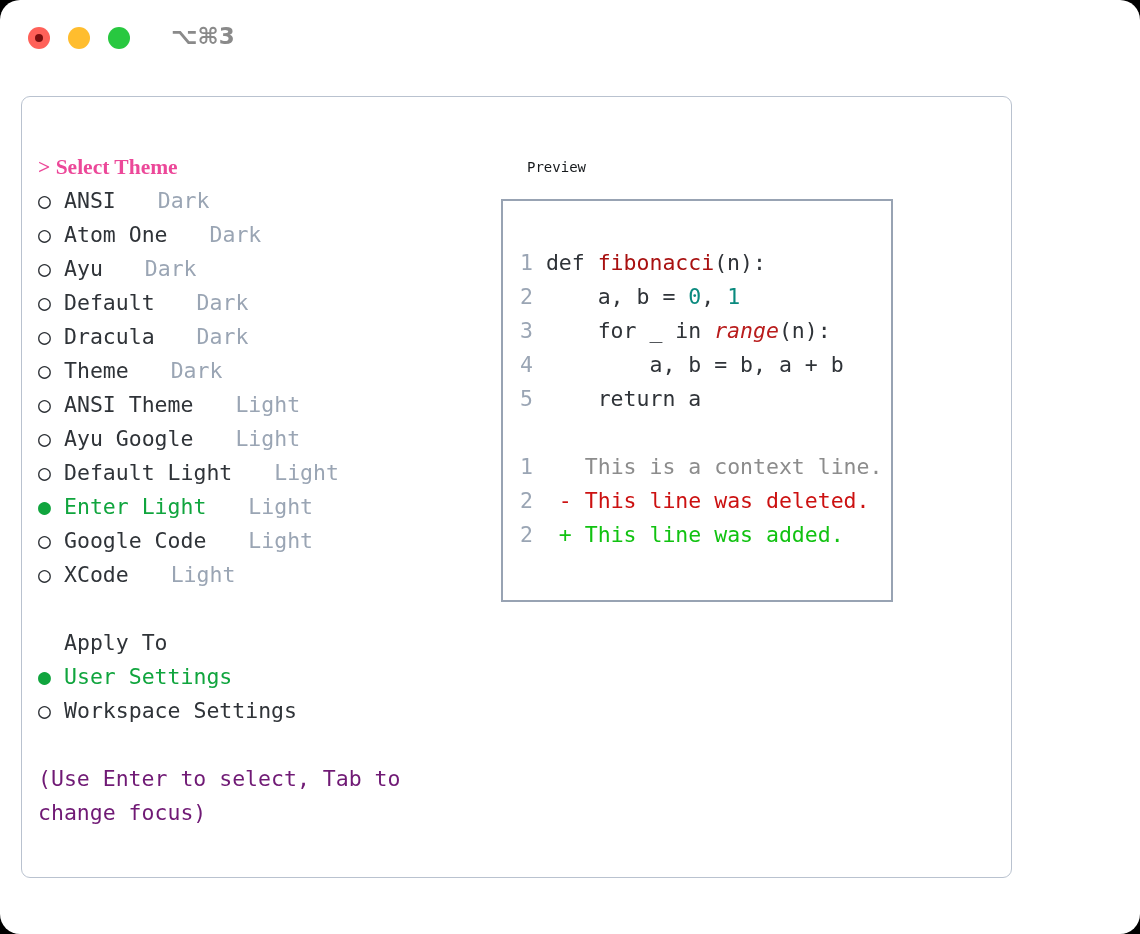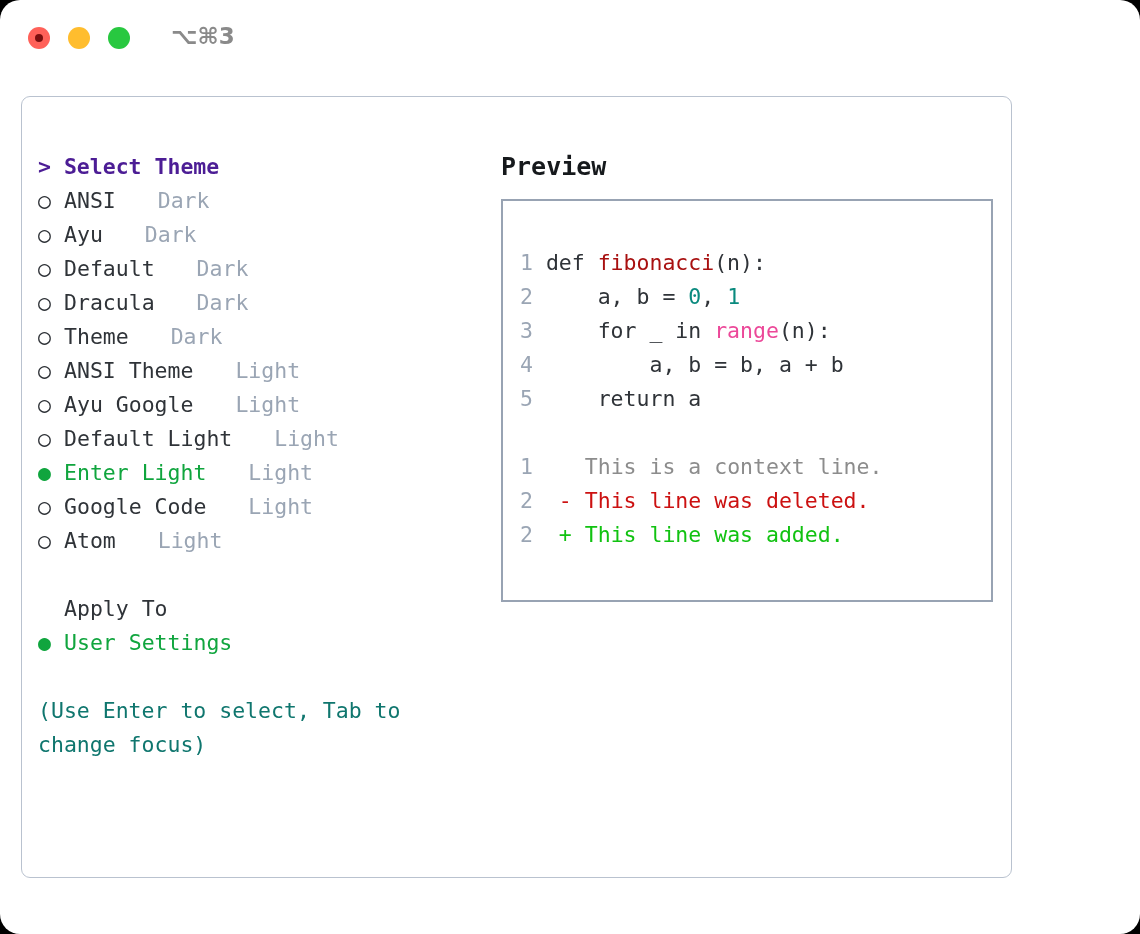--- a/index.html
+++ b/index.html
@@ -89,71 +89,73 @@
     font-size: 21.5px;
     color: #2f3338;
     white-space: pre;
   }
   .row .marker {
     display: inline-block;
     width: 26px;
   }
   .header-row {
     font-weight: bold;
-    color: #4c1d95;
+    color: #ec4899;
+    font-family: Liberation Serif, serif;
   }
   .row.selected .marker,
   .row.selected .label { color: #10a53e; }
   .suffix { color: #9aa5b4; margin-left: 29px; }
   .spacer { height: 34px; }
 
   .hint {
     font-size: 21.5px;
-    color: #0f766e;
+    color: #701a75;
     line-height: 34px;
     width: 400px;
     white-space: pre-wrap;
   }
 
   
   #right-col {
     position: absolute;
     left: 479px;
     top: 53px;
     width: 490px;
   }
   #preview-title {
-    font-size: 25px;
-    font-weight: bold;
+    font-size: 14px;
+    font-weight: normal;
     color: #16191c;
     line-height: 34px;
     white-space: pre;
+    margin-left: 26px;
   }
   #preview-box {
     margin-top: 15px;
-    width: 492px;
+    width: 392px;
     height: 403px;
     box-sizing: border-box;
     border: 2px solid #98a3b3;
     background: #ffffff;
     position: relative;
   }
   #code-area {
     position: absolute;
     left: 17px;
     top: 45px;
     font-size: 21.5px;
     line-height: 34px;
     white-space: pre;
     color: #2f3338;
   }
   .lineno { color: #9aa5b4; }
   .tok-fn     { color: #a81010; }
   .tok-num    { color: #0a8a7e; }
-  .tok-call   { color: #ec4899; }
+  .tok-call   { color: #b91c1c; font-style: italic; }
   .diff-ctx   { color: #8c8c8c; }
   .diff-del   { color: #cc1111; }
   .diff-add   { color: #11c211; }
   .blank-line { height: 34px; }
 </style>
 </head>
 <body>
 
 <div id="window">
 
@@ -163,37 +165,39 @@
     <div class="dot" id="dot-max"></div>
     <div id="shortcut">⌥⌘3</div>
   </div>
 
   <div id="panel">
 
     <div id="left-col">
       <div class="row header-row">&gt; Select Theme</div>
       <div id="theme-items">
           <div class="row"><span class="marker">○</span><span class="label">ANSI</span><span class="suffix"> Dark</span></div>
+          <div class="row"><span class="marker">○</span><span class="label">Atom One</span><span class="suffix"> Dark</span></div>
           <div class="row"><span class="marker">○</span><span class="label">Ayu</span><span class="suffix"> Dark</span></div>
           <div class="row"><span class="marker">○</span><span class="label">Default</span><span class="suffix"> Dark</span></div>
           <div class="row"><span class="marker">○</span><span class="label">Dracula</span><span class="suffix"> Dark</span></div>
           <div class="row"><span class="marker">○</span><span class="label">Theme</span><span class="suffix"> Dark</span></div>
           <div class="row"><span class="marker">○</span><span class="label">ANSI Theme</span><span class="suffix"> Light</span></div>
           <div class="row"><span class="marker">○</span><span class="label">Ayu Google</span><span class="suffix"> Light</span></div>
           <div class="row"><span class="marker">○</span><span class="label">Default Light</span><span class="suffix"> Light</span></div>
           <div class="row selected"><span class="marker">●</span><span class="label">Enter Light</span><span class="suffix"> Light</span></div>
           <div class="row"><span class="marker">○</span><span class="label">Google Code</span><span class="suffix"> Light</span></div>
-          <div class="row"><span class="marker">○</span><span class="label">Atom</span><span class="suffix"> Light</span></div>
+          <div class="row"><span class="marker">○</span><span class="label">XCode</span><span class="suffix"> Light</span></div>
         </div>
 
       <div class="spacer"></div>
 
       <div class="row"><span class="marker"> </span><span>Apply To</span></div>
       <div id="apply-items">
           <div class="row selected"><span class="marker">●</span><span class="label">User Settings</span></div>
+          <div class="row"><span class="marker">○</span><span class="label">Workspace Settings</span></div>
         </div>
 
       <div class="spacer"></div>
       <div class="hint">(Use Enter to select, Tab to change focus)</div>
     </div>
 
     <div id="right-col">
       <div id="preview-title">Preview</div>
       <div id="preview-box">
         <div id="code-area"><div><span class="lineno">1 </span><span>def </span><span class="tok-fn">fibonacci</span><span>(n):</span></div><div><span class="lineno">2 </span><span>    a, b = </span><span class="tok-num">0</span><span>, </span><span class="tok-num">1</span></div><div><span class="lineno">3 </span><span>    for _ in </span><span class="tok-call">range</span><span>(n):</span></div><div><span class="lineno">4 </span><span>        a, b = b, a + b</span></div><div><span class="lineno">5 </span><span>    return a</span></div><div class="blank-line">&nbsp;</div><div><span class="lineno">1  </span><span class="diff-ctx"> </span><span class="diff-ctx"> This is a context line.</span></div><div><span class="lineno">2  </span><span class="diff-del">-</span><span class="diff-del"> This line was deleted.</span></div><div><span class="lineno">2  </span><span class="diff-add">+</span><span class="diff-add"> This line was added.</span></div></div>

